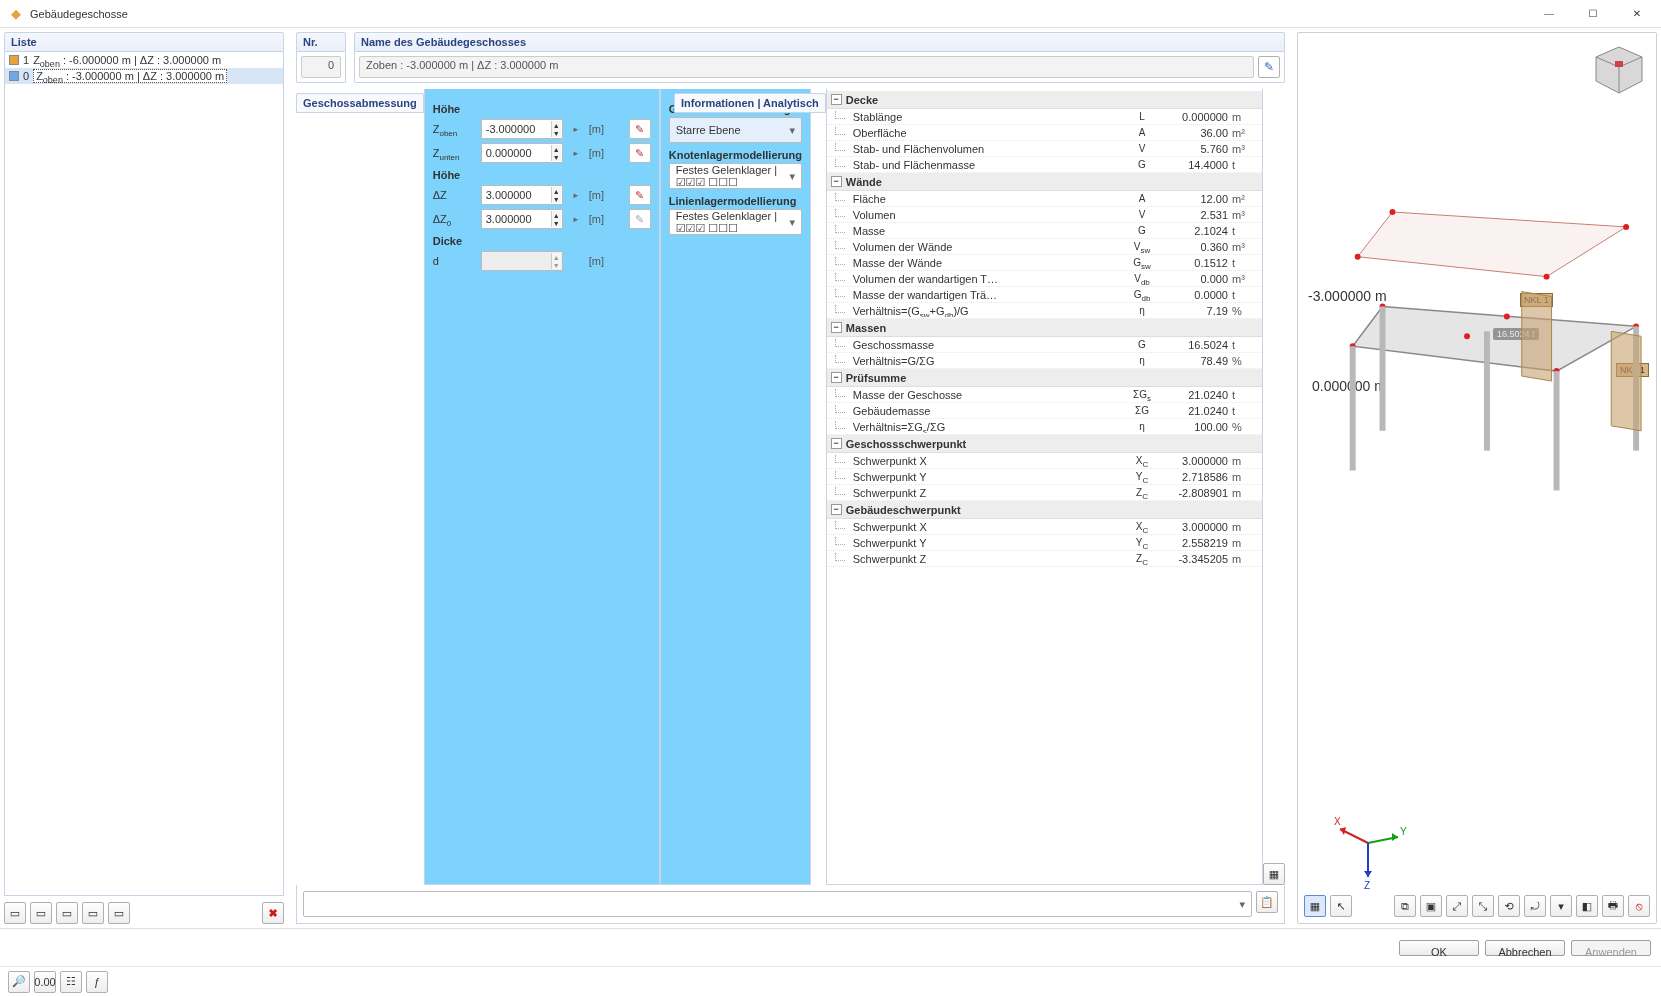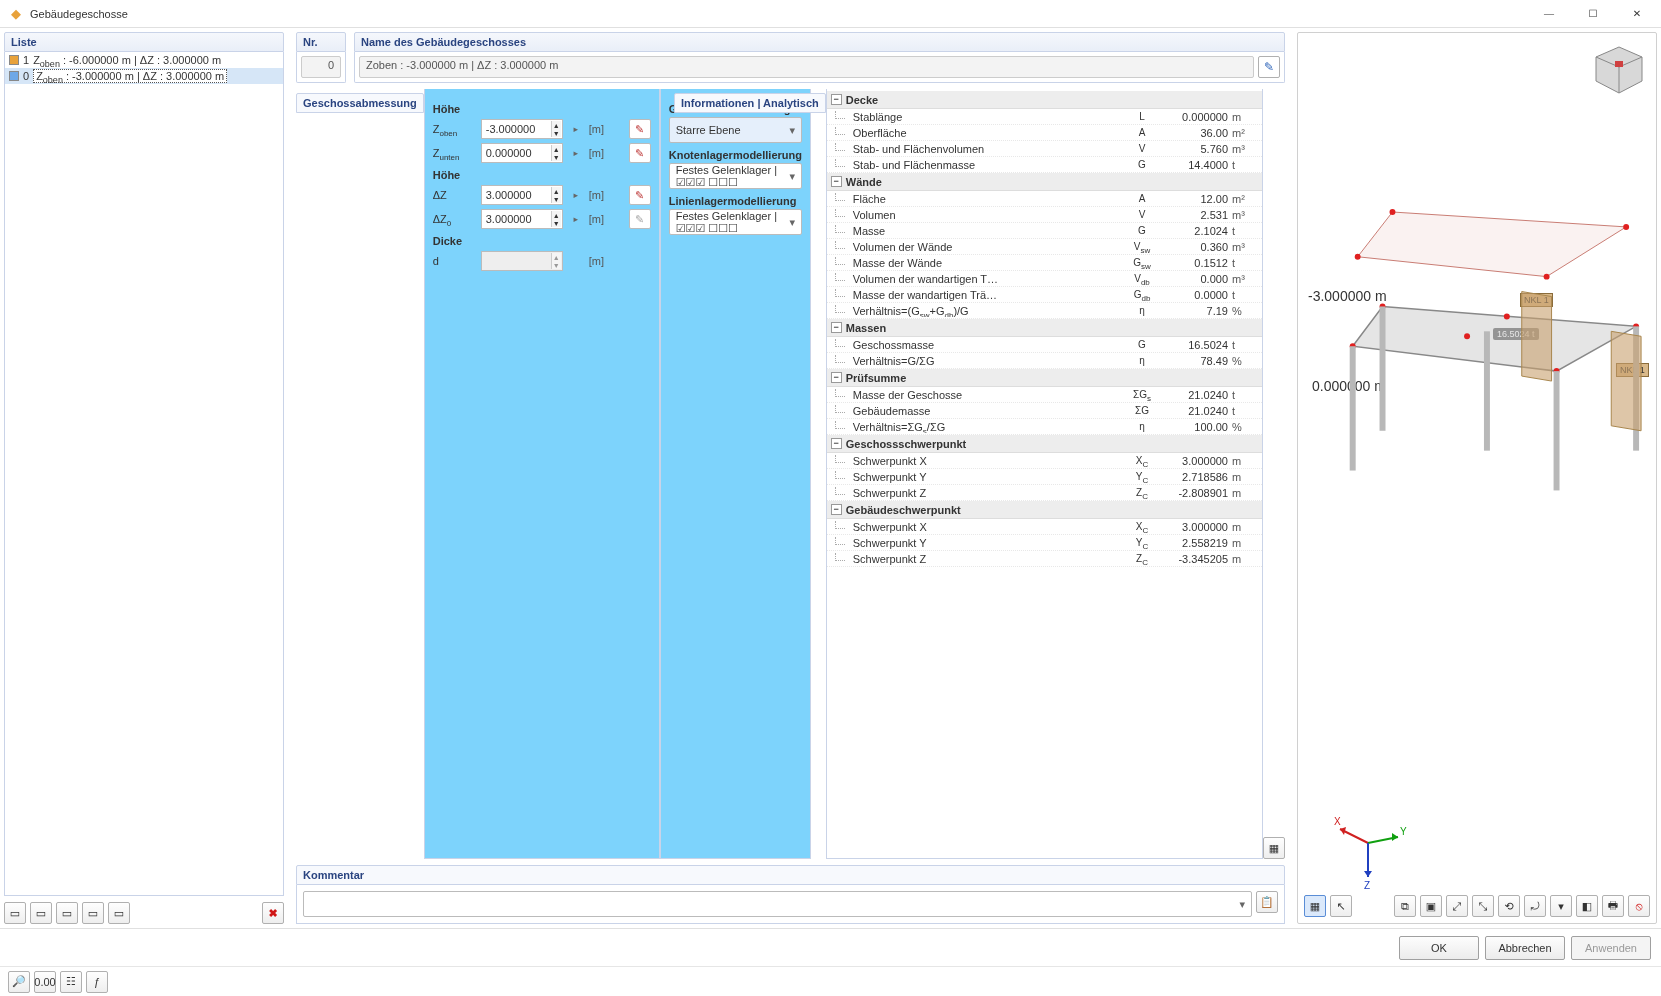--- a/index.html
+++ b/index.html
@@ -73,21 +73,21 @@
 .komm-wrap{border:1px solid #c9d3e8;border-top:none;padding:6px;display:flex;gap:4px}
 .komm-wrap .combo{flex:1}
 
 .vp-cube{position:absolute;top:10px;right:10px;width:54px;height:54px}
 .vp-body{position:absolute;inset:0}
 .axis-gizmo{position:absolute;left:30px;bottom:30px;width:80px;height:80px}
 .view-toolbar{position:absolute;left:6px;right:6px;bottom:6px;display:flex;gap:4px;align-items:center;flex-wrap:wrap}
 .view-toolbar .spacer{flex:1}
 
 .dlg-buttons{display:flex;justify-content:flex-end;gap:6px;padding:6px 10px;border-top:1px solid #e0e0e0;height:38px;align-items:center}
-.dlg-btn{min-width:80px;height:24px;border:1px solid #a0a0a0;background:linear-gradient(#fdfdfd,#ececec);border-radius:2px;padding:0 10px;text-align:center;line-height:22px;cursor:default}
+.dlg-btn{min-width:80px;height:16px;border:1px solid #a0a0a0;background:linear-gradient(#fdfdfd,#ececec);border-radius:2px;padding:0 10px;text-align:center;line-height:22px;cursor:default}
 .dlg-btn.disabled{color:#999;background:#f4f4f4}
 .bottom-toolbar{display:flex;gap:4px;padding:4px 8px;border-top:1px solid #e6e6e6;height:30px;align-items:center}
 .viewlabel{position:absolute;font-size:14px;color:#333}
 .nklbox{position:absolute;background:#d9b98a;border:1px solid #8a6b3a;font-size:9px;padding:1px 3px}
 .masslbl{position:absolute;background:rgba(120,120,120,.85);color:#fff;font-size:9px;padding:1px 4px;border-radius:2px}
 .tbtn.active{border-color:#5a8dd6;background:#dbe9fb}
 .grabbtn{position:absolute;right:6px;bottom:40px}
 </style>
 </head>
 <body>
@@ -428,21 +428,20 @@
               <span class="l">Schwerpunkt Z</span>
               <span class="s">Z<sub>C</sub></span>
               <span class="v">-3.345205</span>
               <span class="u">m</span>
             </div>
           </div>
         <div class="tbtn grabbtn" style="position:static;align-self:flex-end;margin-top:4px">▦</div>
       </div>
     </div>
 
-    <div class="subpanel-title" style="margin-top:6px">Kommentar</div>
     <div class="komm-wrap">
       <div class="combo">
           <span></span>
         </div>
       <div class="tbtn">📋</div>
     </div>
   </div>
 
   <div class="panel panel-right">
 

